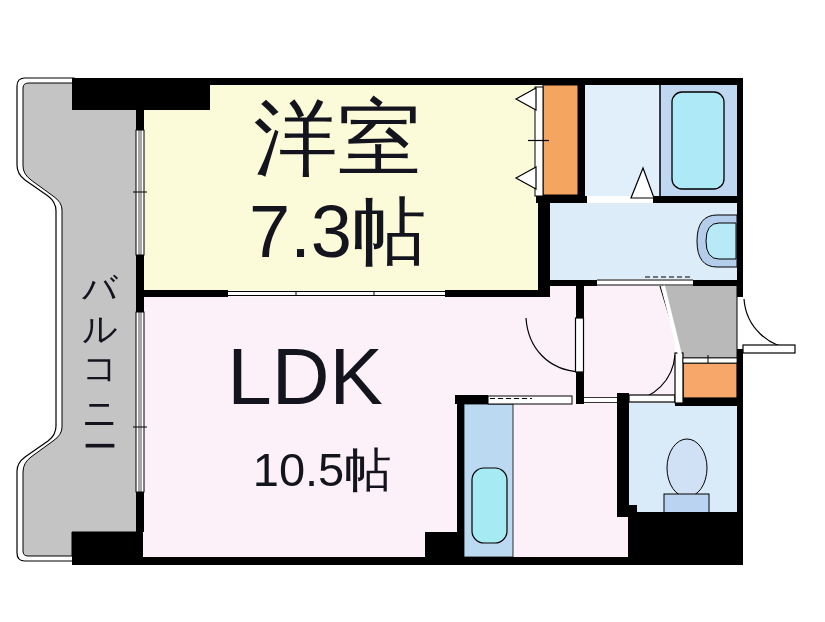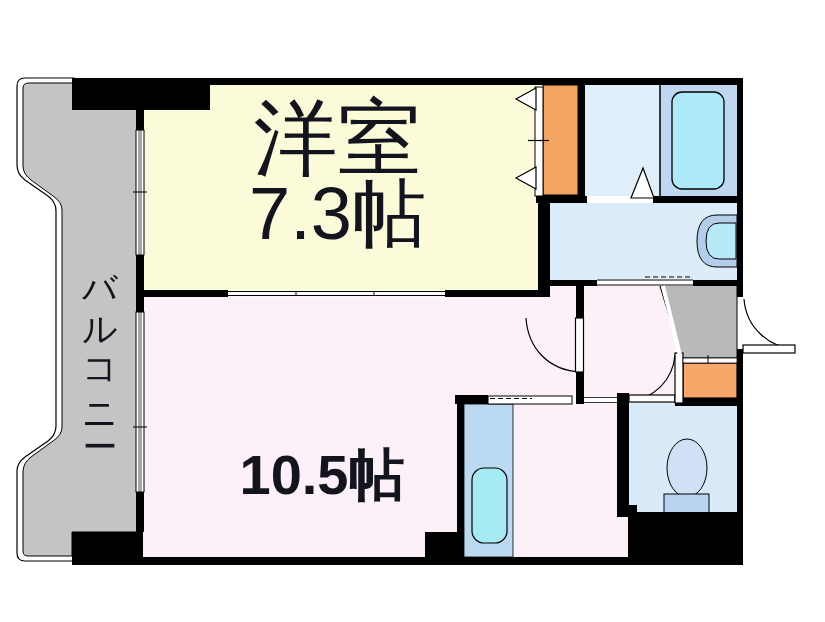--- a/index.html
+++ b/index.html
@@ -3,23 +3,23 @@
 <meta charset="utf-8">
 <style>
   html,body{margin:0;padding:0;background:#ffffff;}
   #stage{position:relative;width:825px;height:622px;background:#ffffff;overflow:hidden;
          font-family:"Liberation Sans","DejaVu Sans",sans-serif;color:#14141e;}
   #plan-svg{position:absolute;left:0;top:0;}
   .lbl{position:absolute;line-height:1.02;color:#14141e;text-align:center;
        font-family:"Liberation Sans","DejaVu Sans",sans-serif;font-weight:400;
        white-space:nowrap;pointer-events:none;}
   .lbl-yoshitsu      {left:170px;top:96px;width:335px;font-size:84px;}
-  .lbl-yoshitsu-size {left:160px;top:176px;width:355px;font-size:74px;font-weight:500;}
+  .lbl-yoshitsu-size {left:160px;top:194px;width:355px;font-size:74px;font-weight:500;}
   .lbl-ldk           {left:155px;top:336px;width:300px;font-size:80px;}
-  .lbl-ldk-size      {left:122px;top:446px;width:400px;font-size:56px;font-weight:700;}
+  .lbl-ldk-size      {left:122px;top:446px;width:400px;font-size:47px;font-weight:400;}
   .lbl-balcony       {left:72px;top:206px;width:46px;height:270px;font-size:35px;
                       writing-mode:vertical-rl;letter-spacing:5px;font-weight:500;}
   .lbl-genkan        {left:666px;top:298px;width:86px;font-size:37px;font-weight:500;}
 </style>
 </head>
 <body>
 
 <div id="stage">
 
 <svg id="plan-svg" width="825" height="622" viewBox="0 0 825 622">
@@ -130,15 +130,16 @@
   <rect x="675" y="353" width="8" height="50" fill="#ffffff" stroke="#000000" stroke-width="1.2"></rect>
   <line x1="663" y1="286" x2="680" y2="355" stroke="#ffffff" stroke-width="4"></line>
   <g stroke="#000000">
     <rect x="683" y="358" width="54" height="5" fill="#ffffff" stroke-width="0.8"></rect>
     <line x1="708" y1="355" x2="708" y2="363" stroke-width="1"></line>
   </g>
 </svg>
 
   <div class="lbl lbl-yoshitsu">洋室</div>
   <div class="lbl lbl-yoshitsu-size">7.3帖</div>
+  <div class="lbl lbl-ldk">LDK</div>
   <div class="lbl lbl-ldk-size">10.5帖</div>
   <div class="lbl lbl-balcony">バルコニー</div>
 </div>
 
 </body></html>

